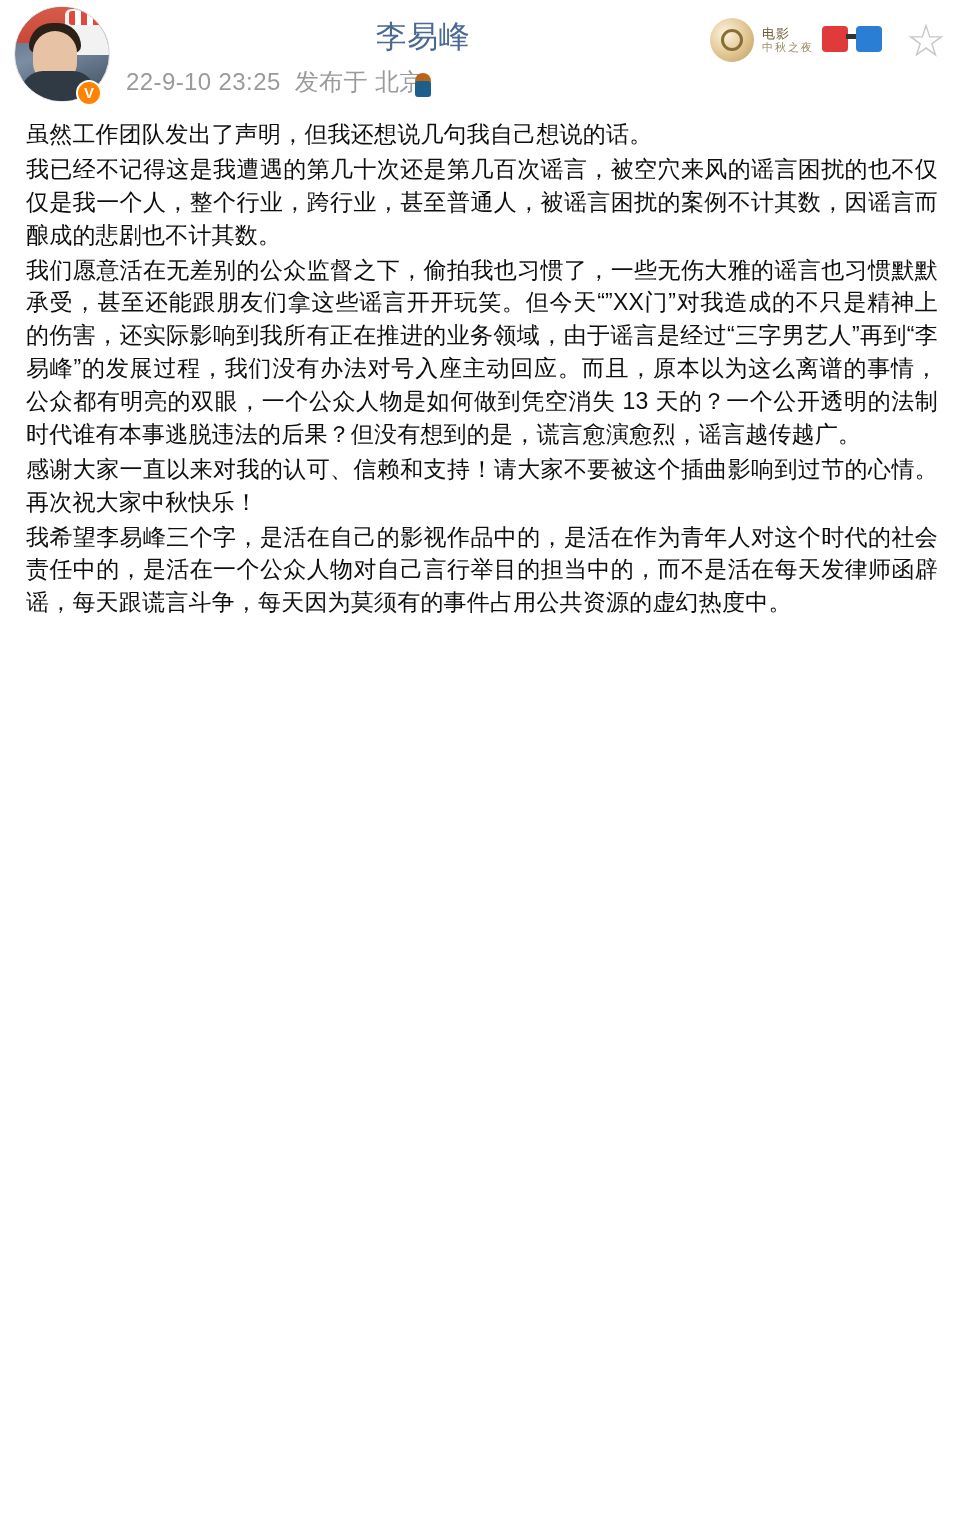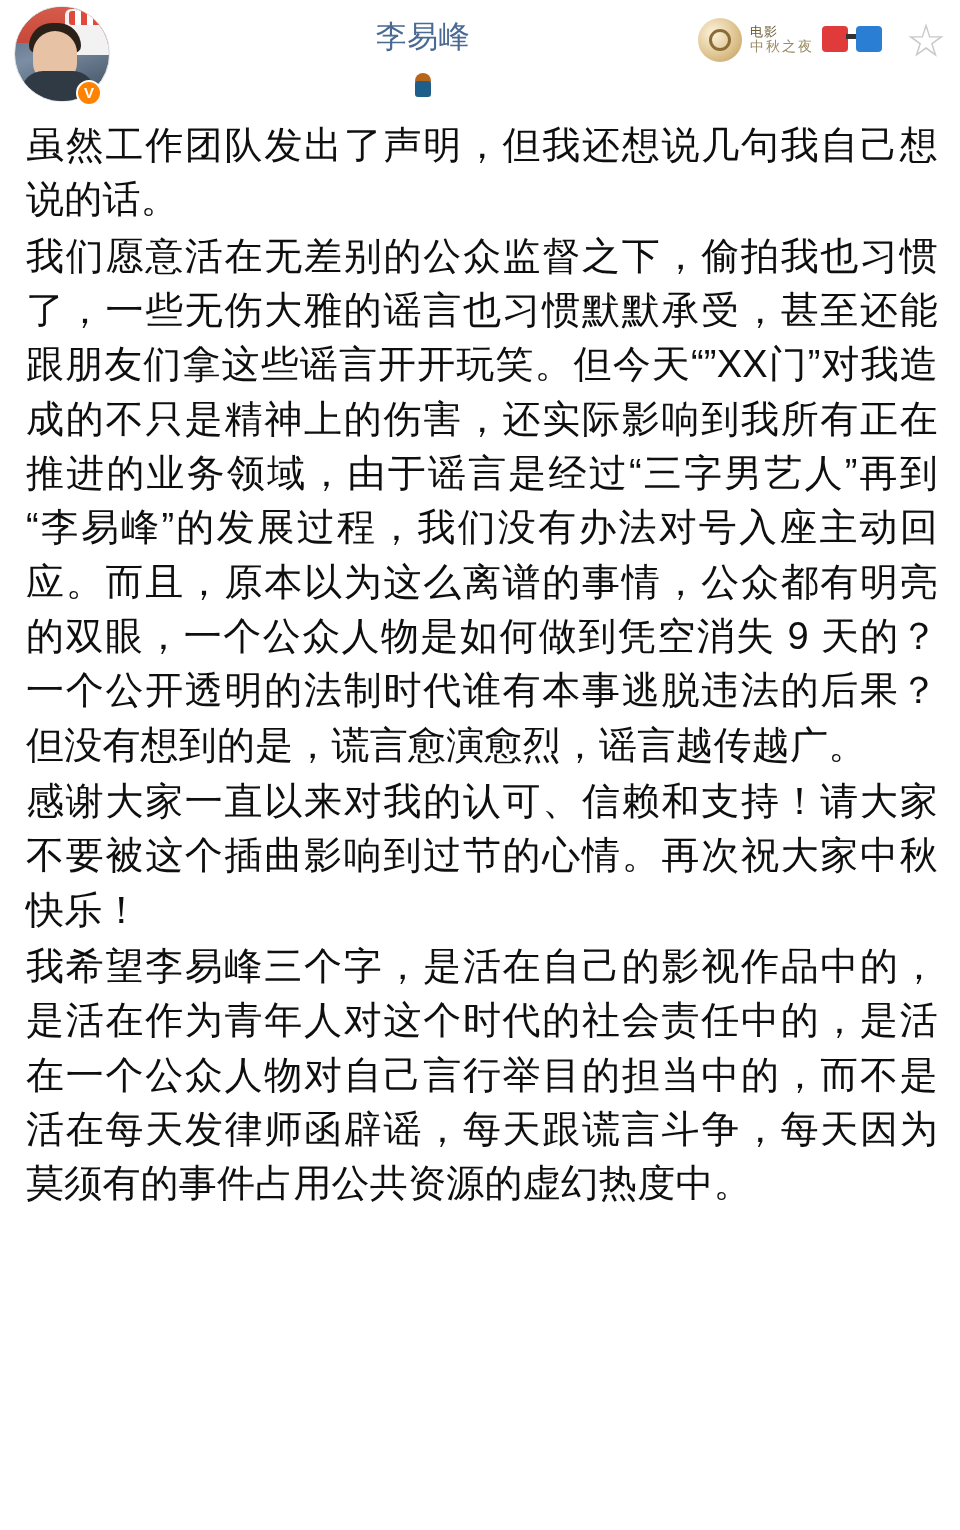--- a/index.html
+++ b/index.html
@@ -195,21 +195,21 @@
     display: flex;
     flex-direction: column;
     line-height: 1.1;
   }
   .promo-label .l1 {
     font-size: 13px;
     color: #6b5a33;
     letter-spacing: 1px;
   }
   .promo-label .l2 {
-    font-size: 14px;
+    font-size: 11px;
     color: #9a8a63;
     letter-spacing: 2px;
   }
   .glasses-3d {
     width: 60px;
     height: 36px;
     position: relative;
   }
   .glasses-3d .lens {
     position: absolute;
@@ -230,21 +230,21 @@
   }
   .star-icon {
     font-size: 40px;
     color: #c9c9c9;
     line-height: 1;
   }
 
   
   .post-body {
     padding: 0 22px 0 26px;
-    font-size: 38px;
+    font-size: 23px;
     line-height: 1.43;
     color: #0f0f0f;
     letter-spacing: 0.2px;
     text-align: justify;
     text-justify: inter-ideograph;
   }
   .post-body p {
     margin: 0 0 2px 0;
   }
 </style>
@@ -262,20 +262,27 @@
       <div class="body"></div>
     </div>
     <div class="verified-badge">V</div>
   </div>
 
   <div class="header-text">
     <div class="name-row">
       <span class="username">李易峰</span>
       <span class="medal"></span>
       <span class="medal blue"></span>
+    </div>
+    <div class="meta-row">
+      <span>22-9-10 23:25</span>
+      <span class="meta-location">
+        <span>发布于</span>
+        <span>北京</span>
+      </span>
     </div>
   </div>
 
   <div class="header-right">
     <div class="promo-badge">
       <span class="promo-logo"></span>
       <span class="promo-label">
         <span class="l1">电影</span>
         <span class="l2">中秋之夜</span>
       </span>
@@ -285,16 +292,17 @@
         <span class="lens right"></span>
       </span>
     </div>
     <div class="star-icon">☆</div>
   </div>
 
 </div>
 
 <div class="post-body">
   <p>虽然工作团队发出了声明，但我还想说几句我自己想说的话。</p>
-  <p>我们愿意活在无差别的公众监督之下，偷拍我也习惯了，一些无伤大雅的谣言也习惯默默承受，甚至还能跟朋友们拿这些谣言开开玩笑。但今天“”XX门”对我造成的不只是精神上的伤害，还实际影响到我所有正在推进的业务领域，由于谣言是经过“三字男艺人”再到“李易峰”的发展过程，我们没有办法对号入座主动回应。而且，原本以为这么离谱的事情，公众都有明亮的双眼，一个公众人物是如何做到凭空消失 9 天的？一个公开透明的法制时代谁有本事逃脱违法的后果？但没有想到的是，谎言愈演愈烈，谣言越传越广。</p>
+  <p>我已经不记得这是我遭遇的第几十次还是第几百次谣言，被空穴来风的谣言困扰的也不仅仅是我一个人，整个行业，跨行业，甚至普通人，被谣言困扰的案例不计其数，因谣言而酿成的悲剧也不计其数。</p>
+  <p>我们愿意活在无差别的公众监督之下，偷拍我也习惯了，一些无伤大雅的谣言也习惯默默承受，甚至还能跟朋友们拿这些谣言开开玩笑。但今天“”XX门”对我造成的不只是精神上的伤害，还实际影响到我所有正在推进的业务领域，由于谣言是经过“三字男艺人”再到“李易峰”的发展过程，我们没有办法对号入座主动回应。而且，原本以为这么离谱的事情，公众都有明亮的双眼，一个公众人物是如何做到凭空消失 13 天的？一个公开透明的法制时代谁有本事逃脱违法的后果？但没有想到的是，谎言愈演愈烈，谣言越传越广。</p>
   <p>感谢大家一直以来对我的认可、信赖和支持！请大家不要被这个插曲影响到过节的心情。再次祝大家中秋快乐！</p>
   <p>我希望李易峰三个字，是活在自己的影视作品中的，是活在作为青年人对这个时代的社会责任中的，是活在一个公众人物对自己言行举目的担当中的，而不是活在每天发律师函辟谣，每天跟谎言斗争，每天因为莫须有的事件占用公共资源的虚幻热度中。</p>
 </div>
 
 </body></html>

